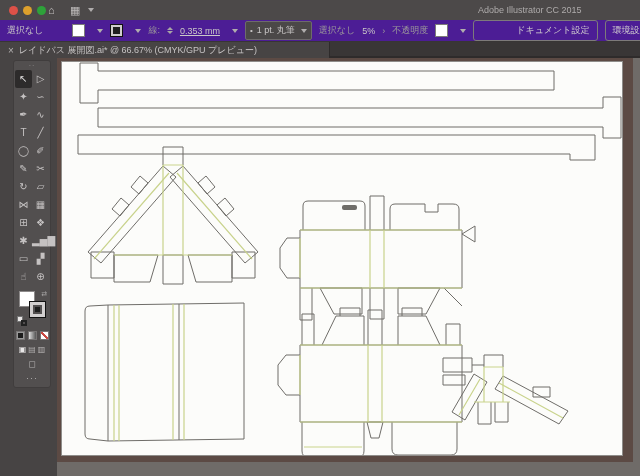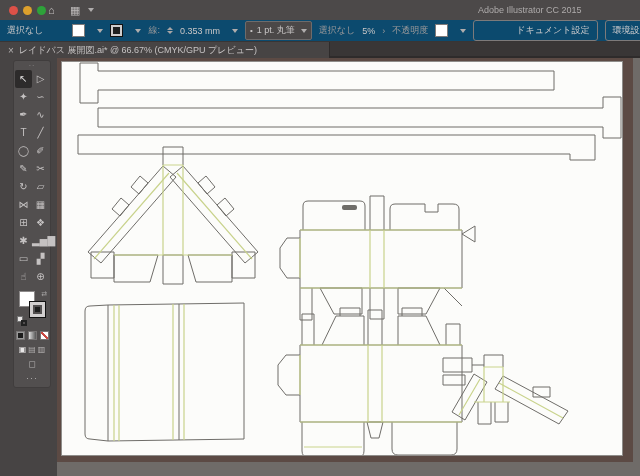--- a/index.html
+++ b/index.html
@@ -11,29 +11,29 @@
   .titlebar { position:relative; height:20px; background:#4c4949; }
   .tl { position:absolute; top:6px; width:9px; height:9px; border-radius:50%; }
   .tl.c1 { left:9px; }  .tl.c2 { left:23px; } .tl.c3 { left:37px; }
   .tb-icon { position:absolute; top:3px; font-size:11px; color:#bdbaba; line-height:14px; }
   .home { left:48px; }
   .ab-switch { left:70px; }
   .tb-caret { position:absolute; left:86px; top:8px; }
   .win-title { position:absolute; left:478px; top:5px; font-size:9px; color:#aZZ; color:#aeabab; white-space:nowrap; }
 
   
-  .controlbar { position:relative; height:22px; background:#0c4a6e; border-bottom:1px solid #383535;
+  .controlbar { position:relative; height:22px; background:#4c1d95; border-bottom:1px solid #383535;
                 display:flex; align-items:center; padding:0 7px; gap:7px; font-size:9px; color:#cac7c7; white-space:nowrap; overflow:hidden; }
   .dim { color:#9d9a9a; }
   .sel-status { margin-right:22px; }
   .swatch { width:13px; height:13px; border:1px solid #7d7a7a; background:#fff; display:inline-block; }
   .swatch.stroke-proxy { background:#1f1f1f; border:1px solid #111; box-shadow:inset 0 0 0 2px #cfcccc, inset 0 0 0 4px #1f1f1f; }
   .caret { width:0; height:0; border-left:3px solid transparent; border-right:3px solid transparent;
            border-top:4px solid #b0adad; display:inline-block; margin-left:2px; }
-  .pair { display:flex; align-items:center; gap:10px; }
+  .pair { display:flex; align-items:center; gap:10px;text-decoration:underline; }
   .stepper { display:flex; flex-direction:column; gap:1px; align-items:center; }
   .stepper i { width:0; height:0; border-left:3px solid transparent; border-right:3px solid transparent; display:block; }
   .stepper .up { border-bottom:3px solid #a8a5a5; }
   .stepper .dn { border-top:3px solid #a8a5a5; }
   .dd { display:flex; align-items:center; gap:4px; border:1px solid #6e6b6b; border-radius:2px; padding:2px 4px; background:#4b4848; }
   .line-preview { width:26px; height:2px; background:#2a2828; display:inline-block; }
   .brush-dot { font-size:8px; }
   .btn { border:1px solid #7d7a7a; border-radius:3px; padding:3px 7px; color:#d2cfcf; background:transparent; font-size:9px;
          font-family:inherit; }
   .push { margin-left:auto;padding-left:42px; }

